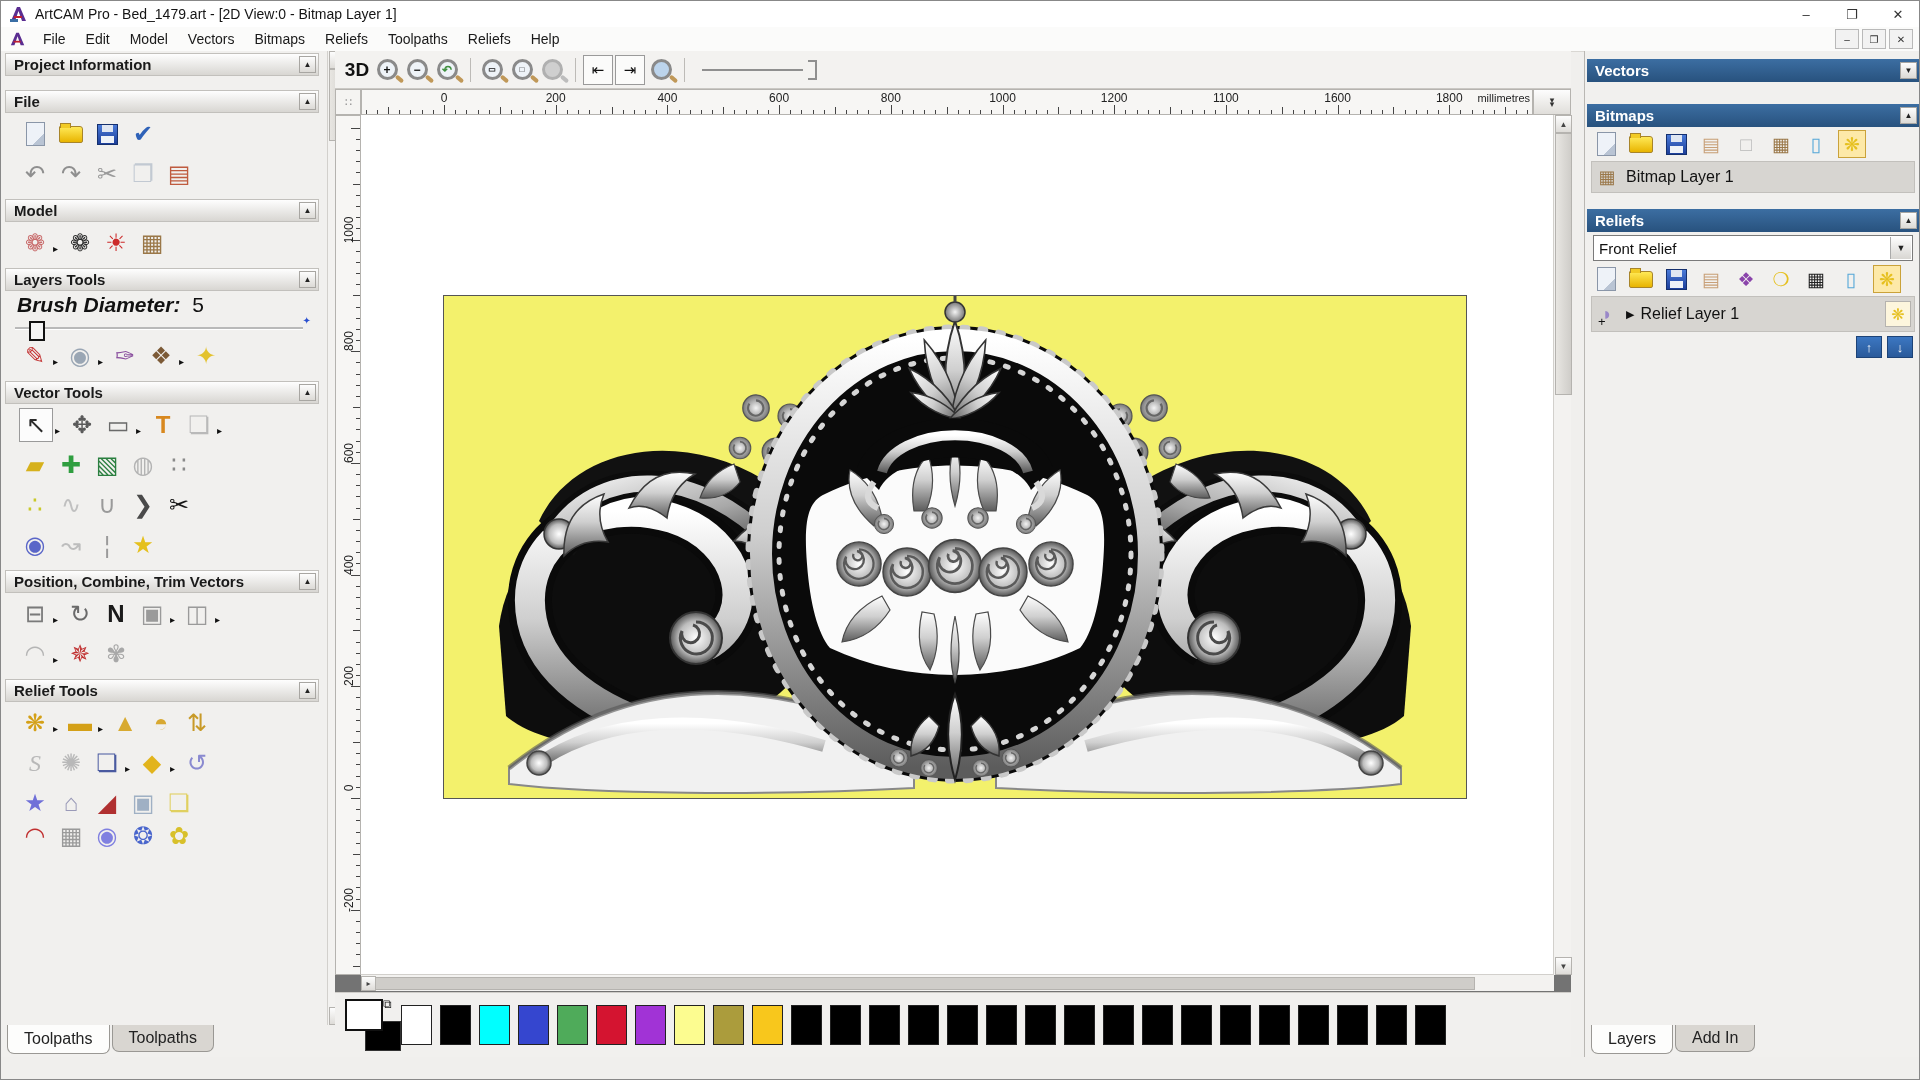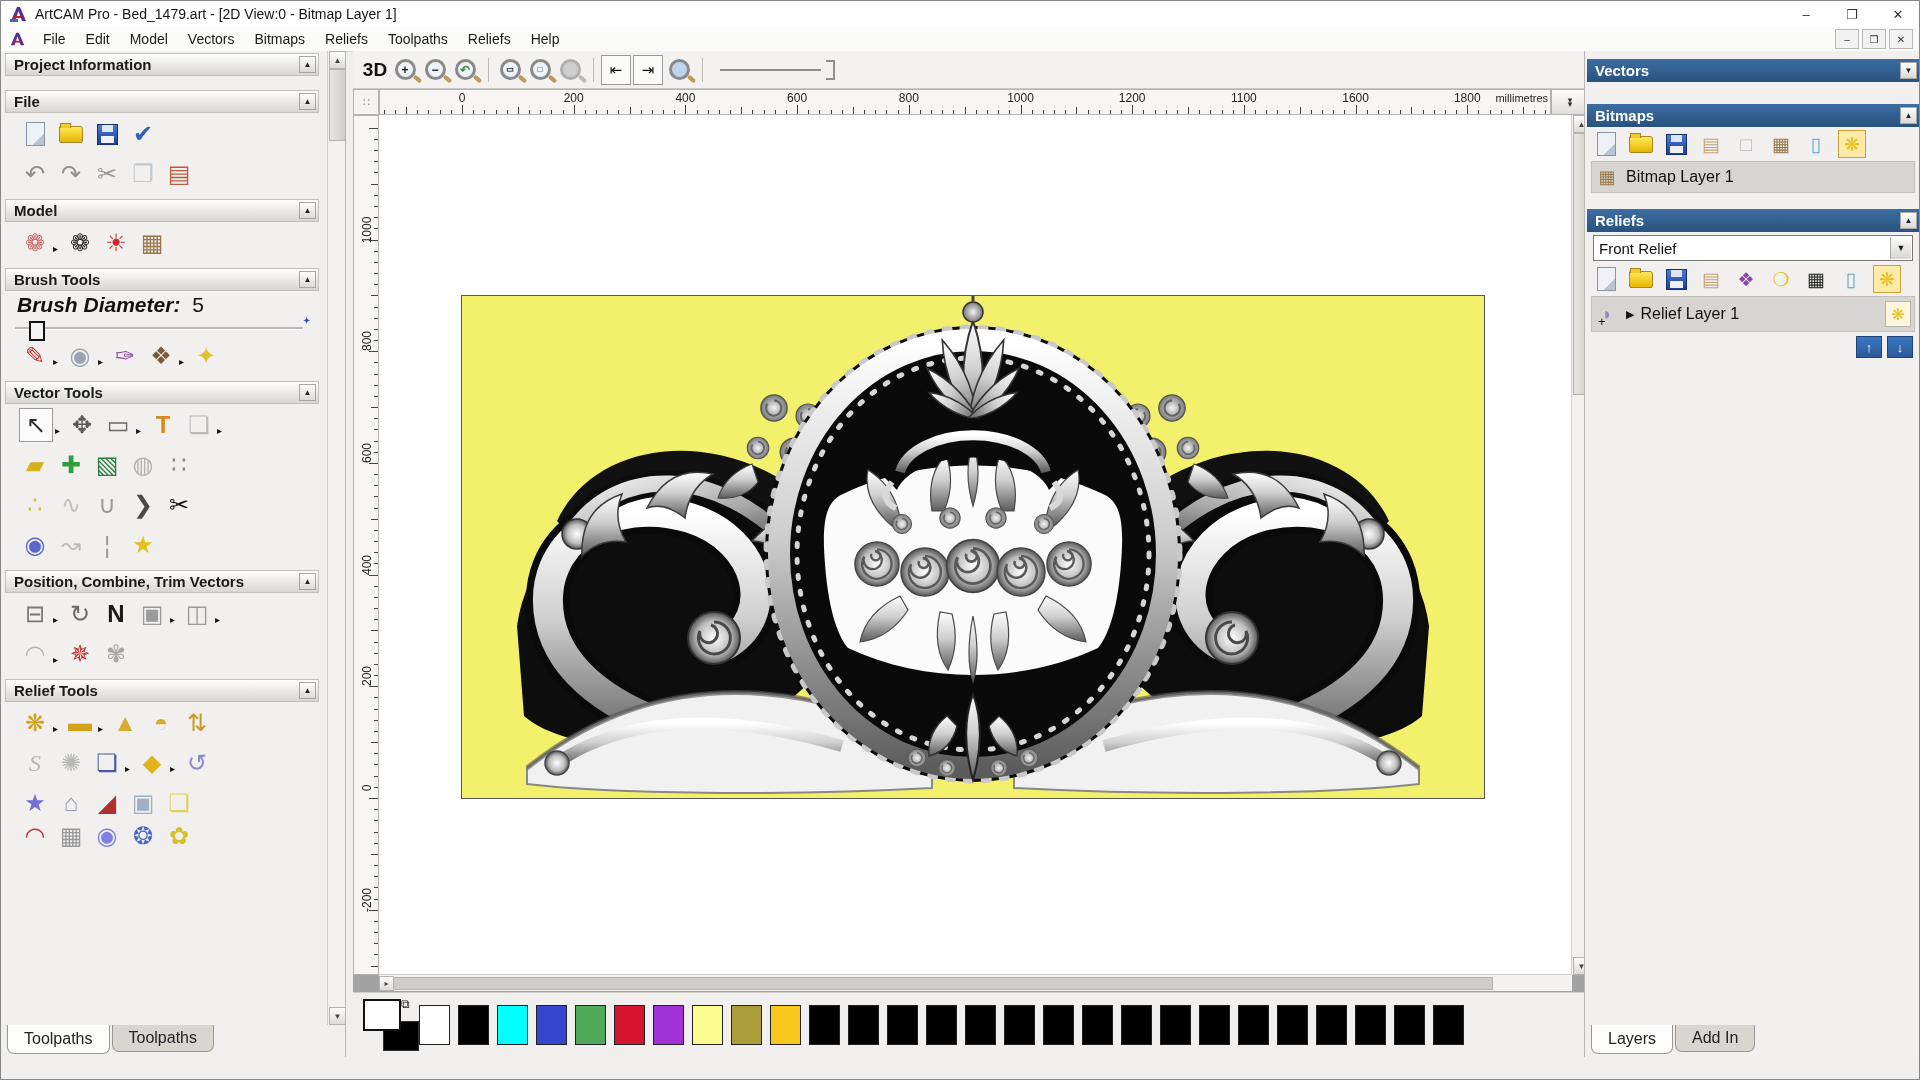--- a/index.html
+++ b/index.html
@@ -42,21 +42,21 @@
   .sb-btn{position:absolute;left:1px;width:15px;height:16px;background:linear-gradient(#fdfdfd,#dedcd8);border:1px solid #b5b3af;display:flex;align-items:center;justify-content:center;font-size:8px;color:#444;}
   .lp-scroll .up{top:0;}
   .lp-scroll .down{bottom:0;}
   .sb-thumb{position:absolute;left:1px;width:15px;background:linear-gradient(90deg,#e8e6e2,#cfcdc9);border:1px solid #b5b3af;}
   
   .tabs{position:absolute;left:0;bottom:0;height:32px;display:flex;padding-left:6px;}
   .tab{height:26px;padding:0 16px;display:flex;align-items:center;font-size:16px;border:1px solid #9a9894;border-top:none;border-radius:0 0 7px 7px;background:#d9d6d1;margin-right:2px;color:#222;}
   .tab.active{background:#fdfdfc;height:28px;z-index:2;}
   .tabstrip-bg{position:absolute;left:0;bottom:0;right:0;height:32px;background:#d4d1cc;z-index:-1;}
   
-  .center{position:absolute;left:352px;top:50px;width:1236px;bottom:22px;background:#a3a3a3;}
+  .center{position:absolute;left:334px;top:50px;width:1236px;bottom:22px;background:#737373;}
   .cv-toolbar{position:absolute;left:0;top:0;right:0;height:38px;border-bottom:1px solid #cac8c4;display:flex;align-items:center;padding-left:8px;box-sizing:border-box;background:#f3f2f0;}
   .tb-btn{min-width:28px;height:28px;display:flex;align-items:center;justify-content:center;margin-right:2px;font-size:15px;}
   .tb-btn.box{border:1px solid #9a9a9a;background:#fbfbfa;}
   .tb-sep{width:1px;height:24px;background:#bdbbb7;margin:0 7px;}
   .tb-3d{font-weight:bold;font-size:19px;font-family:"Liberation Sans",sans-serif;}
   .mag{position:relative;width:15px;height:15px;border:3px solid #8a8a8a;border-radius:50%;display:flex;align-items:center;justify-content:center;background:#eef3f8;}
   .mag .sign{font-size:12px;font-weight:bold;line-height:0;}
   .mag::after{content:"";position:absolute;width:9px;height:4px;background:#c09858;right:-9px;bottom:-4px;transform:rotate(40deg);border-radius:2px;}
   .mag.gray{background:#cfcfcf;border-color:#b0b0b0;}
   .mag.gray::after{background:#bdbdbd;}
@@ -227,21 +227,21 @@
               <span class="g" style="color: rgb(204, 42, 42);">☀</span>
             </div>
             <div class="tool">
               <span class="g" style="color: rgb(154, 119, 72);">▦</span>
             </div>
           </div>
       </div>
 
       <div class="section">
         <div class="sec-h">
-          <span class="sec-t">Brush Tools</span>
+          <span class="sec-t">Layers Tools</span>
           <span class="sec-btn">▲</span>
         </div>
         <div class="brush-row">
           <span>Brush Diameter:</span>
           <span class="brush-val">5</span>
         </div>
         <div class="slider">
           <div class="track"></div>
           <div class="handle"></div>
           <div class="blue-dot">✦</div>

